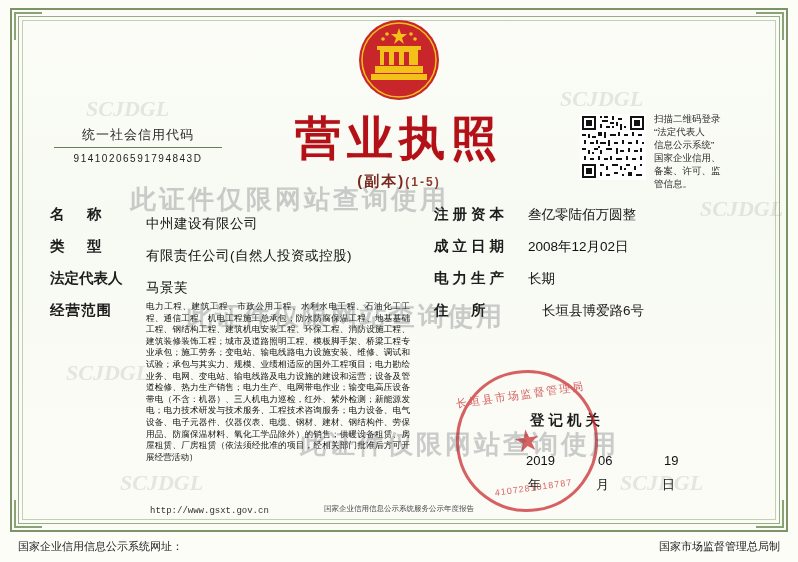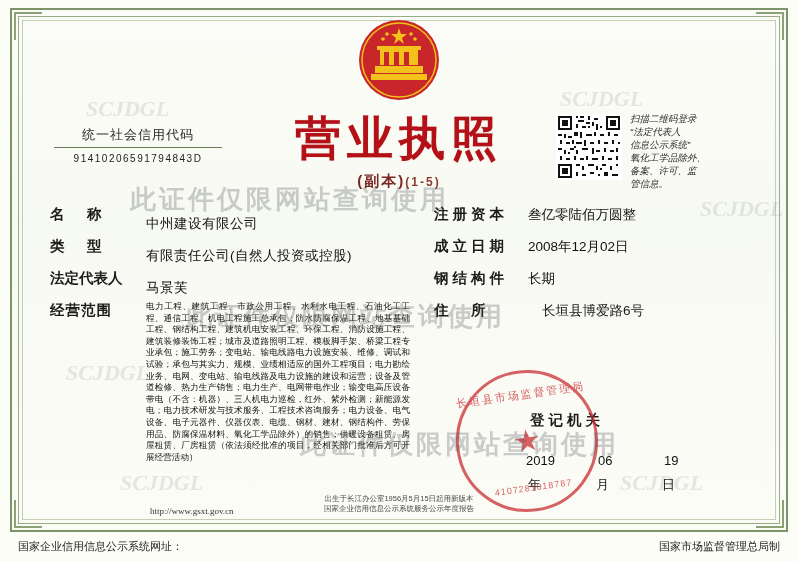--- a/index.html
+++ b/index.html
@@ -62,21 +62,21 @@
     font-size:13px;color:#2a2a2a;letter-spacing:1px;
     border-bottom:1px solid #6a7d58;padding-bottom:3px;width:168px;
     text-align:center;
   }
   .code-value{
     margin-top:5px;font-size:10px;color:#222;letter-spacing:1.5px;
     font-family:"Liberation Sans",sans-serif;width:168px;text-align:center;
   }
 
   
-  .qr-wrap{position:absolute;right:64px;top:112px;width:178px;height:80px;font-style:italic;}
+  .qr-wrap{position:absolute;right:40px;top:112px;width:178px;height:80px;}
   .qr{
     position:absolute;left:0;top:2px;width:66px;height:66px;
     background:#fff;
   }
   .qr-text{
     position:absolute;left:74px;top:0;width:104px;
     font-size:9.5px;line-height:13px;color:#2b2b2b;
   }
 
   
@@ -144,21 +144,21 @@
     font-size:9px;color:#c8262b;letter-spacing:1px;
   }
 
   
   .bottom-note{
     position:absolute;left:0;right:0;bottom:48px;text-align:center;
     font-size:7.5px;color:#4a4a4a;line-height:10px;
   }
   .url-line{
     position:absolute;left:150px;bottom:46px;font-size:9px;color:#333;
-    font-family:Liberation Serif, serif;
+    font-family:Liberation Mono, monospace;
   }
   
   .footer-left{
     position:absolute;left:18px;bottom:8px;font-size:11px;color:#222;
   }
   .footer-right{
     position:absolute;right:18px;bottom:8px;font-size:11px;color:#222;
   }
   
   .wm{
@@ -312,21 +312,21 @@
           <rect x="9" y="16" width="1" height="1"></rect>
             <rect x="22" y="27" width="1" height="1"></rect>
             <rect x="6" y="19" width="1" height="1"></rect>
         </g>
       </svg>
     </div>
     <div class="qr-text">
       <div>扫描二维码登录</div>
       <div>“法定代表人</div>
       <div>信息公示系统”</div>
-      <div>氧化工学品除外、</div>
+      <div>国家企业信用、</div>
       <div>备案、许可、监</div>
       <div>管信息。</div>
     </div>
   </div>
 
   <div class="fields">
 
     <div class="row">
       <div class="lbl">名　称</div>
       <div class="val">中州建设有限公司</div>
@@ -337,21 +337,21 @@
     <div class="row">
       <div class="lbl">类　型</div>
       <div class="val">有限责任公司(自然人投资或控股)</div>
       <div class="lbl-r">成立日期</div>
       <div class="val-r">2008年12月02日</div>
     </div>
 
     <div class="row">
       <div class="lbl" style="letter-spacing:0;">法定代表人</div>
       <div class="val">马景芙</div>
-      <div class="lbl-r">钢结构件</div>
+      <div class="lbl-r">电力生产</div>
       <div class="val-r">长期</div>
     </div>
 
     <div class="scope-row" style="height:180px;">
       <div class="scope-lbl">经营范围</div>
       <div class="scope-text">电力工程、建筑工程、市政公用工程、水利水电工程、石油化工工程、通信工程、机电工程施工总承包；防水防腐保温工程、地基基础工程、钢结构工程、建筑机电安装工程、环保工程、消防设施工程、建筑装修装饰工程；城市及道路照明工程、模板脚手架、桥梁工程专业承包；施工劳务；变电站、输电线路电力设施安装、维修、调试和试验；承包与其实力、规模、业绩相适应的国外工程项目；电力勘绘业务、电网、变电站、输电线路及电力设施的建设和运营；设备及管道检修、热力生产销售；电力生产、电网带电作业；输变电高压设备带电（不含：机器）、三人机电力巡检，红外、紫外检测；新能源发电；电力技术研发与技术服务、工程技术咨询服务；电力设备、电气设备、电子元器件、仪器仪表、电缆、钢材、建材、钢结构件、劳保用品、防腐保温材料、氧化工学品除外）的销售；供暖设备租赁、房屋租赁、厂房租赁（依法须经批准的项目，经相关部门批准后方可开展经营活动）</div>
 
       <div class="addr-lbl">住　所</div>
       <div class="addr-val">长垣县博爱路6号</div>
 
@@ -375,19 +375,18 @@
     <div class="inner-star">★</div>
     <div class="seal-bottom">4107281018787</div>
   </div>
 
   <div class="wm wm1">此证件仅限网站查询使用</div>
   <div class="wm wm2">此证件仅限网站查询使用</div>
   <div class="wm wm3">此证件仅限网站查询使用</div>
 
   <div class="url-line">http://www.gsxt.gov.cn</div>
   <div class="bottom-note">
-    <div>出生于长江办公室1956月5月15日起用新版本</div>
     <div>国家企业信用信息公示系统服务公示年度报告</div>
   </div>
 
   <div class="footer-left">国家企业信用信息公示系统网址：</div>
   <div class="footer-right">国家市场监督管理总局制</div>
 </div>
 
 </body></html>

